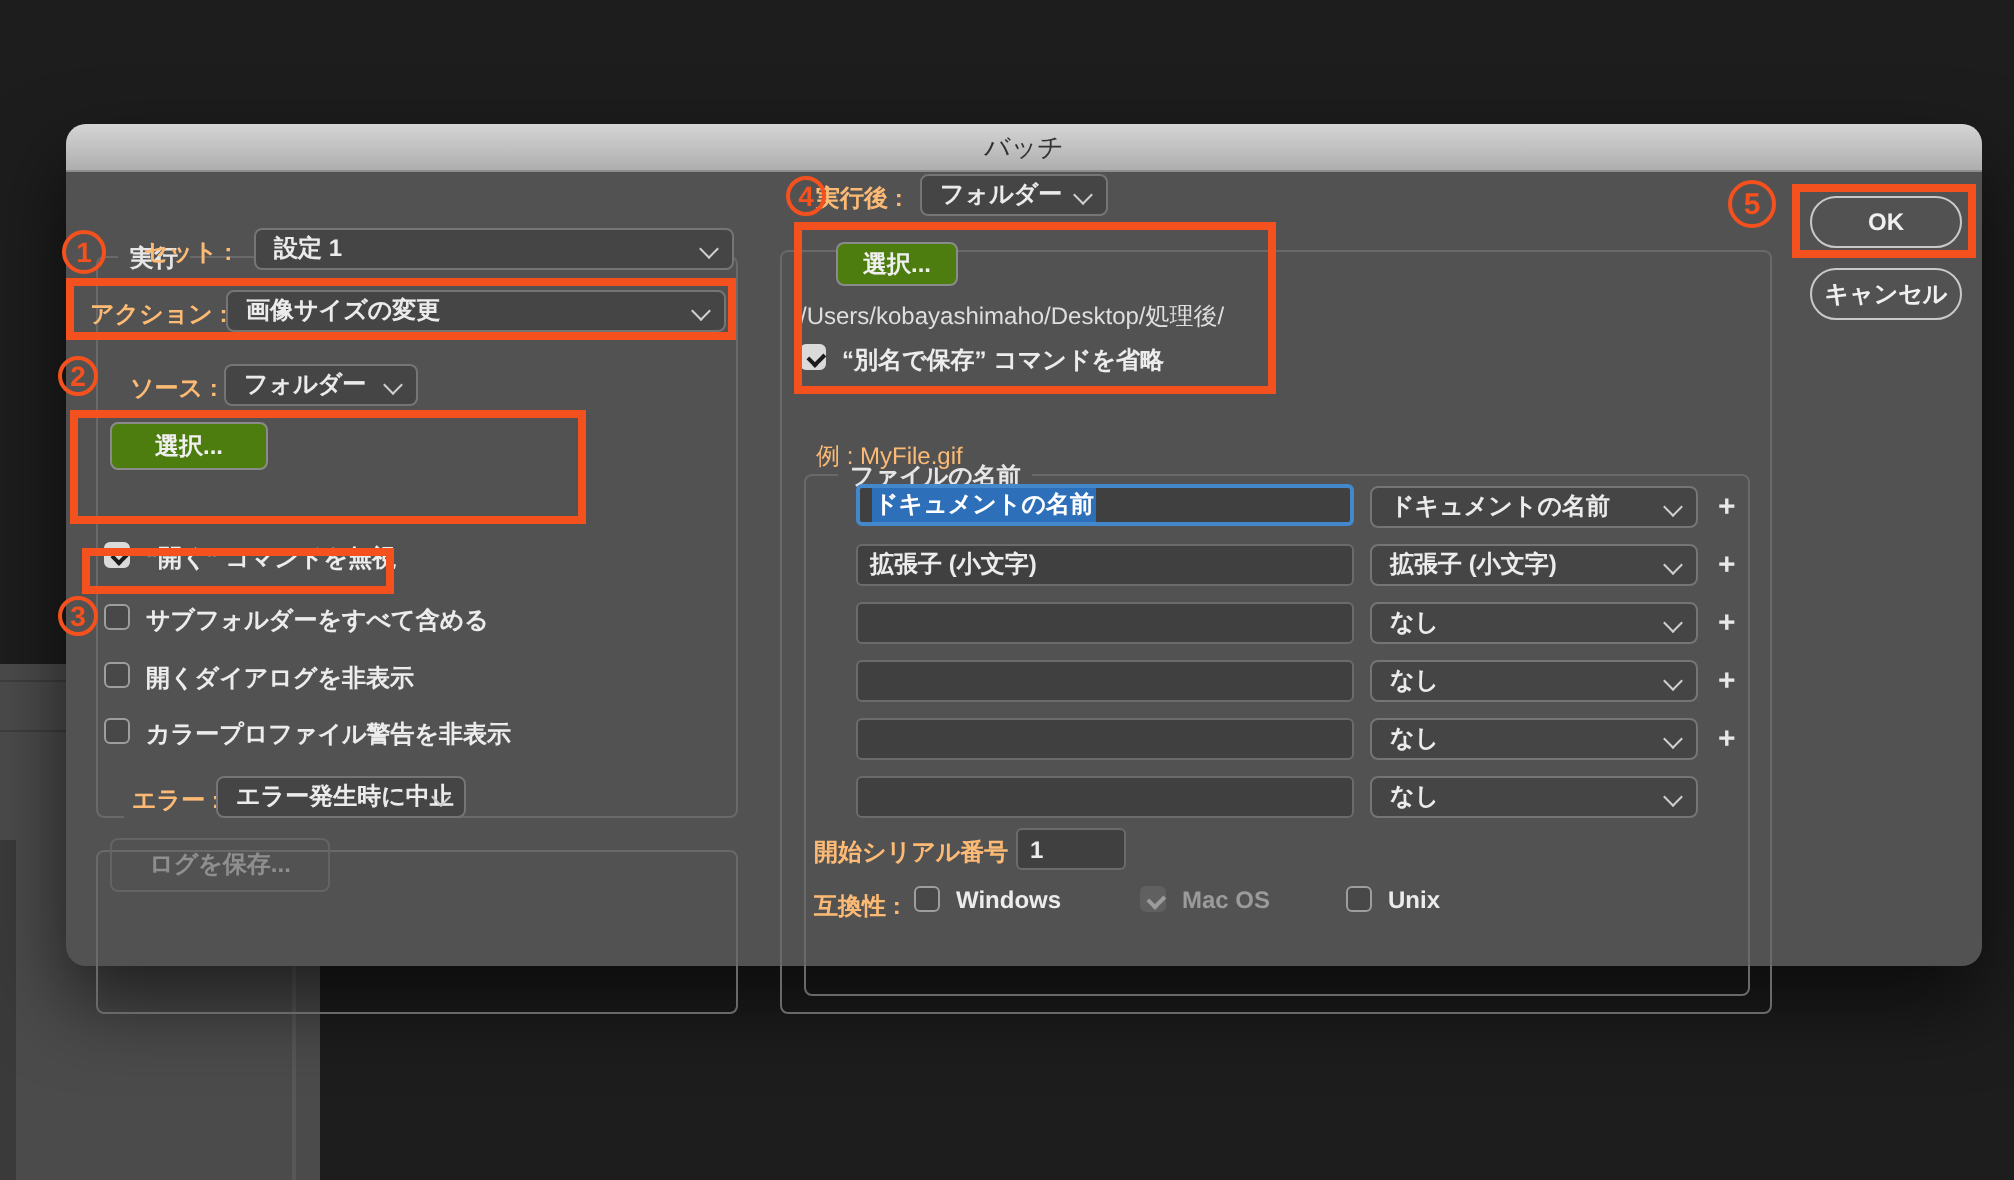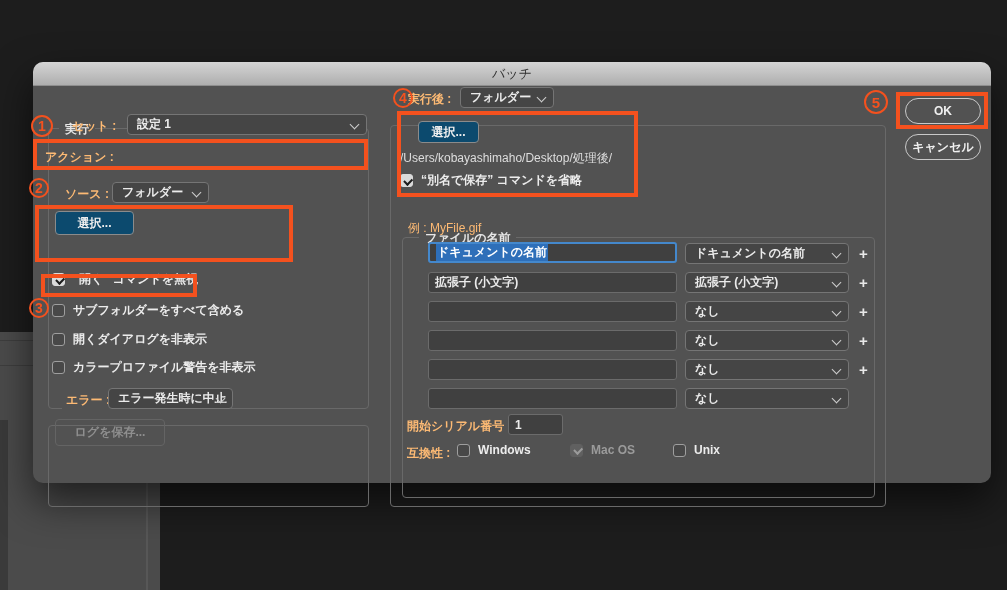--- a/index.html
+++ b/index.html
@@ -22,28 +22,28 @@
   .grp{position:absolute;border:1px solid #696969;border-radius:4px;margin-top:28px;}
   .grplabel{position:absolute;top:-8px;left:10px;background:#525252;padding:0 6px;
     font-weight:600;color:#e6e6e6;}
   .lbl{position:absolute;font-weight:600;color:#fdba74;white-space:nowrap;}
   .path{position:absolute;color:#dedede;white-space:nowrap;}
 
   .dd{position:absolute;height:21px;background:#454545;border:1px solid #757575;border-radius:4px;
     display:flex;align-items:center;padding:0 20px 0 9px;box-sizing:border-box;font-weight:600;white-space:nowrap;}
   .chev{position:absolute;right:8px;top:6px;width:6px;height:6px;border-right:1.6px solid #cfcfcf;
     border-bottom:1.6px solid #cfcfcf;transform:rotate(45deg);}
-  .btn{position:absolute;background:#0c4a6e;border:1px solid #8b8b8b;border-radius:4px;color:#efefef;
+  .btn{position:absolute;background:#4d7c0f;border:1px solid #8b8b8b;border-radius:4px;color:#efefef;
     display:flex;align-items:center;justify-content:center;font-weight:600;box-sizing:border-box;}
   .btn.disabled{border-color:#646464;color:#8f8f8f;background:transparent;}
   .pill{position:absolute;width:76px;height:26px;border:1.5px solid #c9c9c9;border-radius:13px;
     background:transparent;color:#f0f0f0;display:flex;align-items:center;justify-content:center;
     font-weight:600;box-sizing:border-box;}
 
-  .cbrow{position:absolute;display:flex;align-items:center;}
+  .cbrow{position:absolute;display:flex;align-items:flex-start;}
   .cb{position:relative;width:13px;height:13px;border:1px solid #9e9e9e;border-radius:3px;
     background:#484848;margin-right:8px;box-sizing:border-box;flex:none;}
   .cb.on{background:#dadada;border-color:#dadada;}
   .cb.on::after{content:"";position:absolute;left:2.5px;top:2.5px;width:6px;height:3.5px;
     border-left:2px solid #1c1c1c;border-bottom:2px solid #1c1c1c;transform:rotate(-45deg);}
   .cb.on.dis{background:#606060;border-color:#606060;}
   .cb.on.dis::after{border-color:#9b9b9b;}
   .cbl{font-weight:600;color:#ececec;white-space:nowrap;}
   .cbl.dis{color:#9b9b9b;}
 
@@ -79,20 +79,24 @@
       <span class="grplabel">実行</span>
     </div>
 
     <span class="lbl" style="left:39px;top:56px">セット :</span>
     <div class="dd" style="left:94px;top:52px;width:240px">
       <span>設定 1</span>
       <span class="chev"></span>
     </div>
 
     <span class="lbl" style="left:12px;top:87px">アクション :</span>
+    <div class="dd" style="left:80px;top:83px;width:250px">
+      <span>画像サイズの変更</span>
+      <span class="chev"></span>
+    </div>
 
     <span class="lbl" style="left:32px;top:124px">ソース :</span>
     <div class="dd" style="left:79px;top:120px;width:97px">
       <span>フォルダー</span>
       <span class="chev"></span>
     </div>
 
     <div class="btn" style="left:22px;top:149px;width:79px;height:24px">
       <span>選択...</span>
     </div>

